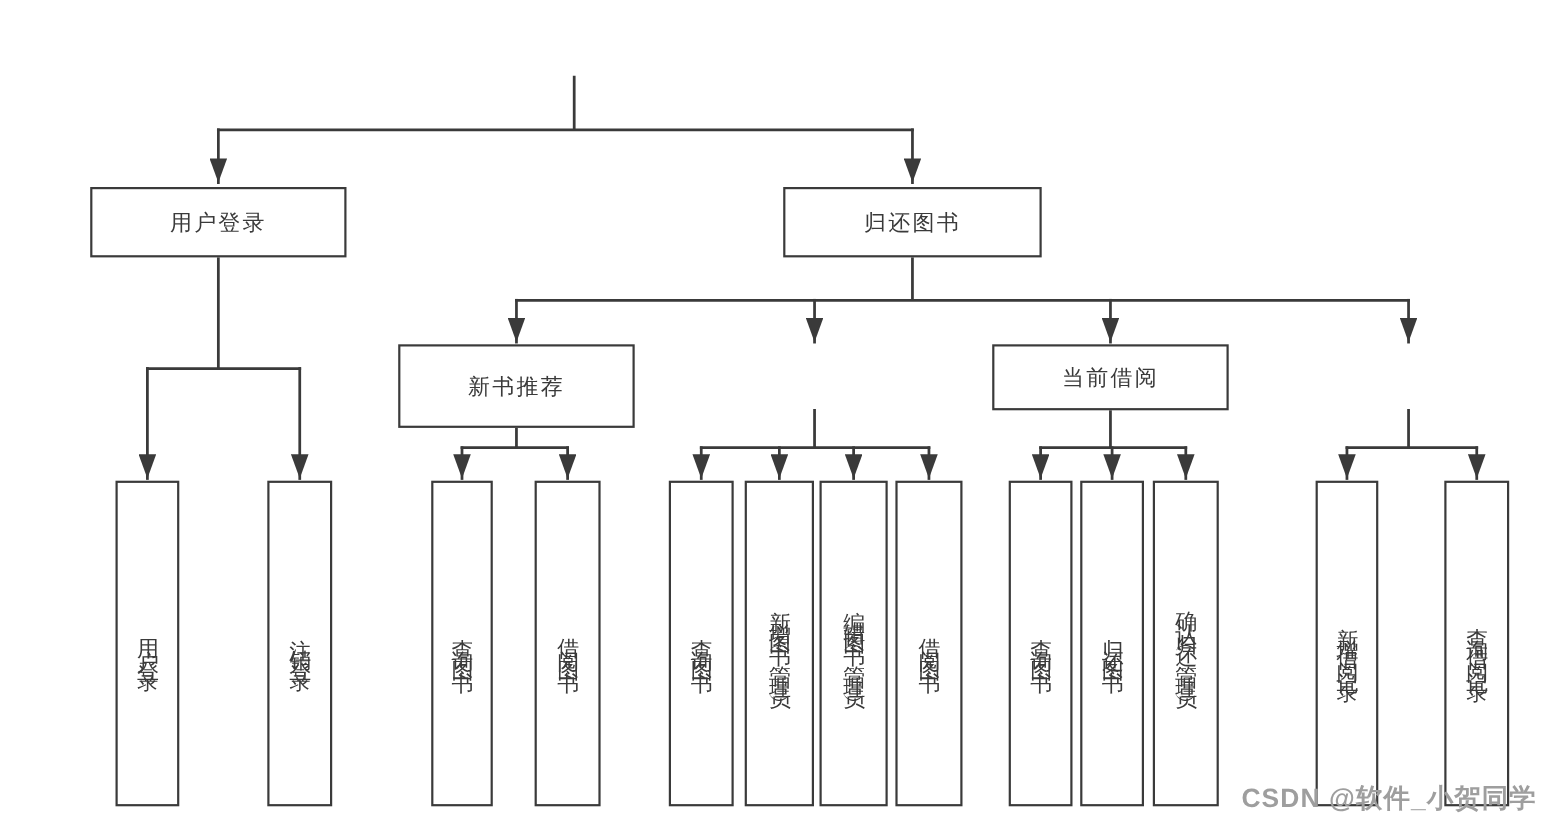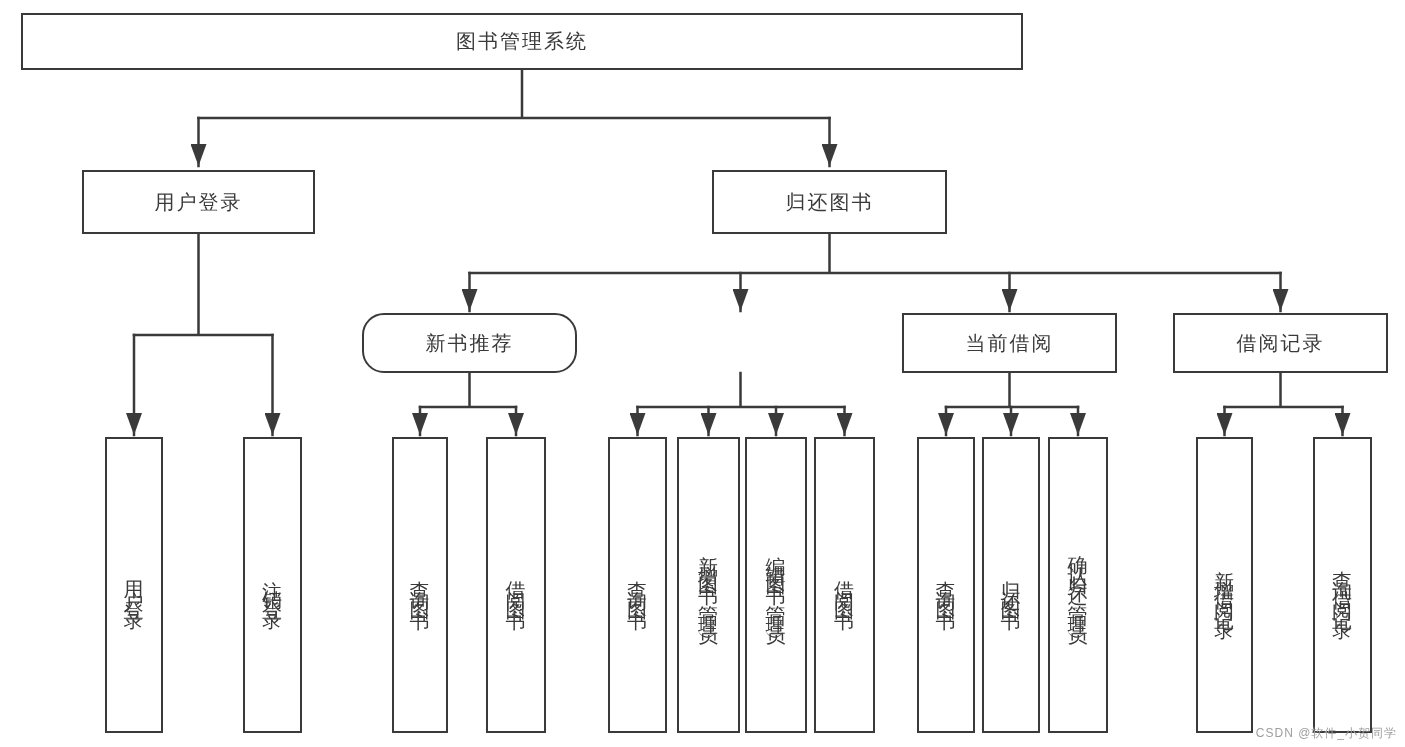--- a/index.html
+++ b/index.html
@@ -28,23 +28,24 @@
     background:#ffffff;
     display:flex;align-items:center;justify-content:center;
     writing-mode:vertical-rl;
     text-orientation:mixed;
     font-size:20px;letter-spacing:10px;line-height:1;
     color:#3a3a3a;white-space:nowrap;overflow:hidden;
   }
   .watermark{
     position:absolute;
     right:8px;bottom:5px;
-    font-size:12px;letter-spacing:1px;
+    font-size:24px;letter-spacing:1px;
     color:#9e9e9e;
     white-space:nowrap;
+    font-weight:bold;
   }
 </style>
 </head>
 <body>
 
 <div class="canvas">
 
   <svg class="wires" width="1405" height="747" viewBox="0 0 1405 747">
     <defs>
       <marker id="arw" markerUnits="userSpaceOnUse" markerWidth="22" markerHeight="16" refX="22" refY="8" orient="auto">
@@ -81,39 +82,33 @@
       <line x1="946" y1="407" x2="946" y2="435" marker-end="url(#arw)"></line>
       <line x1="1011" y1="407" x2="1011" y2="435" marker-end="url(#arw)"></line>
       <line x1="1078" y1="407" x2="1078" y2="435" marker-end="url(#arw)"></line>
 
       <path d="M1280.5,373 V407 M1224.5,407 H1342.5"></path>
       <line x1="1224.5" y1="407" x2="1224.5" y2="435" marker-end="url(#arw)"></line>
       <line x1="1342.5" y1="407" x2="1342.5" y2="435" marker-end="url(#arw)"></line>
     </g>
   </svg>
 
-  <div class="hnode" style="left:21px;top:13px;width:1002px;height:57px;">
-    <span>图书管理系统</span>
-  </div>
 
   <div class="hnode" style="left:82px;top:170px;width:233px;height:64px;">
     <span>用户登录</span>
   </div>
   <div class="hnode" style="left:712px;top:170px;width:235px;height:64px;">
     <span>归还图书</span>
   </div>
 
-  <div class="hnode" style="left:362px;top:313px;width:215px;height:60px;border-radius:22px;">
+  <div class="hnode" style="left:362px;top:313px;width:215px;height:76px;">
     <span>新书推荐</span>
   </div>
   <div class="hnode" style="left:902px;top:313px;width:215px;height:60px;">
     <span>当前借阅</span>
-  </div>
-  <div class="hnode" style="left:1173px;top:313px;width:215px;height:60px;">
-    <span>借阅记录</span>
   </div>
 
   <div class="vnode" style="left:105px;width:58px;">
     <span>用户登录</span>
   </div>
   <div class="vnode" style="left:243px;width:59px;">
     <span>注销登录</span>
   </div>
 
   <div class="vnode" style="left:392px;width:56px;">

